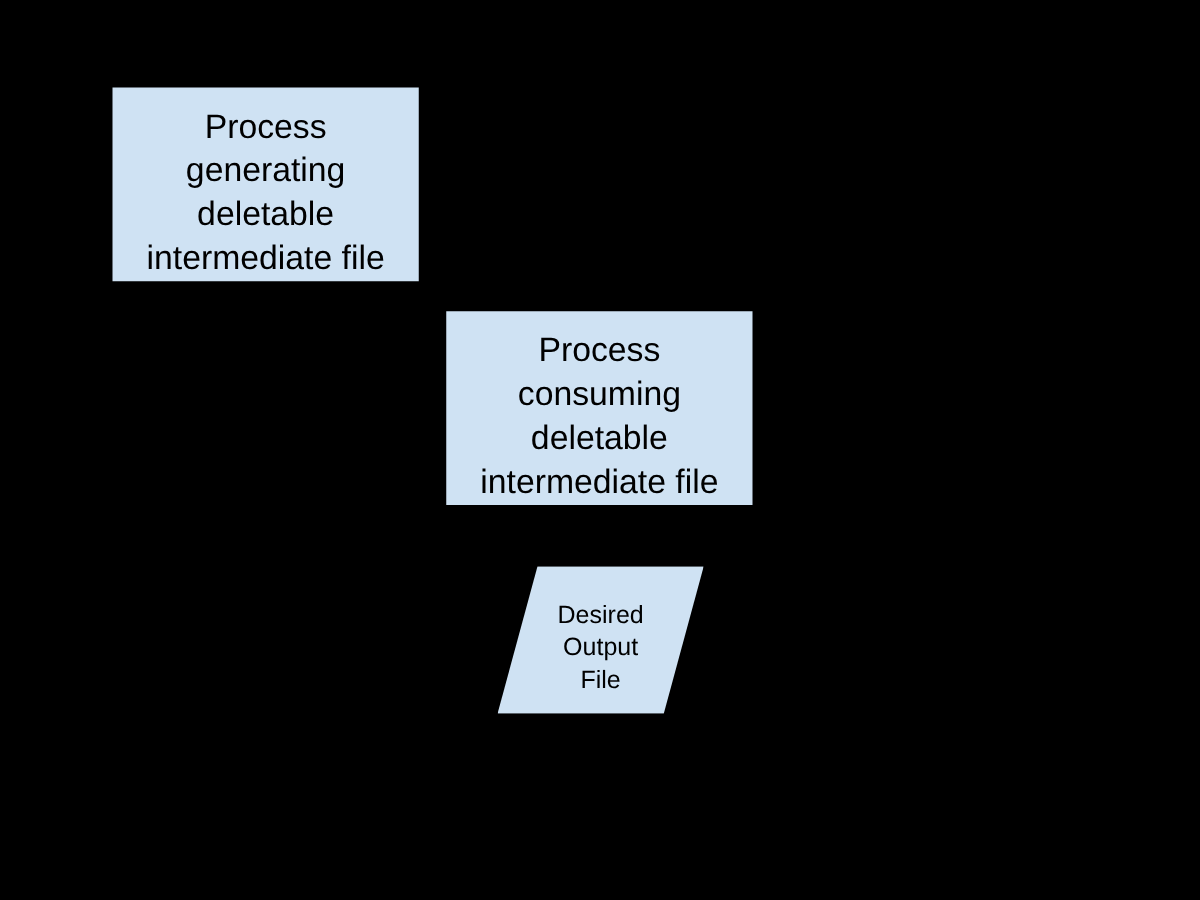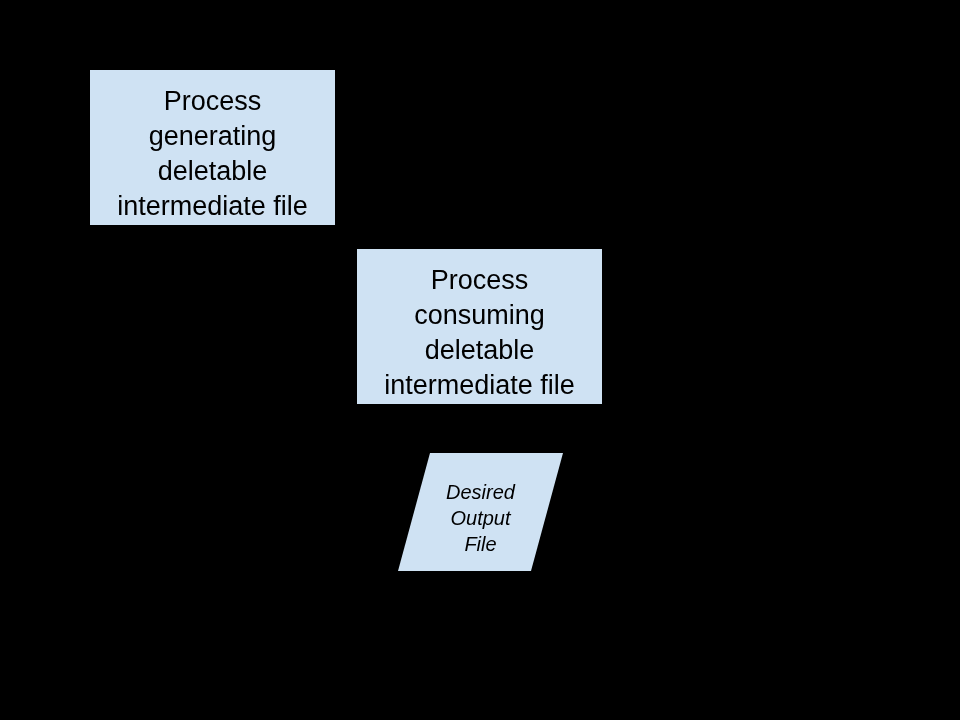--- a/index.html
+++ b/index.html
@@ -48,21 +48,20 @@
     line-height: 35px;
   }
   .para-1 {
     left: 398px;
     top: 453px;
     width: 165px;
     height: 118px;
     font-size: 20px;
     line-height: 26px;
     clip-path: polygon(19.4% 0, 100% 0, 80.6% 100%, 0 100%);
-    font-style: italic;
   }
 </style>
 </head>
 <body style="background: rgb(0, 0, 0);">
 
 <div class="canvas">
 
   <div class="node rect-1" style="background: rgb(207, 226, 243); color: rgb(0, 0, 0);">
     <div class="node-label">Process
 generating

